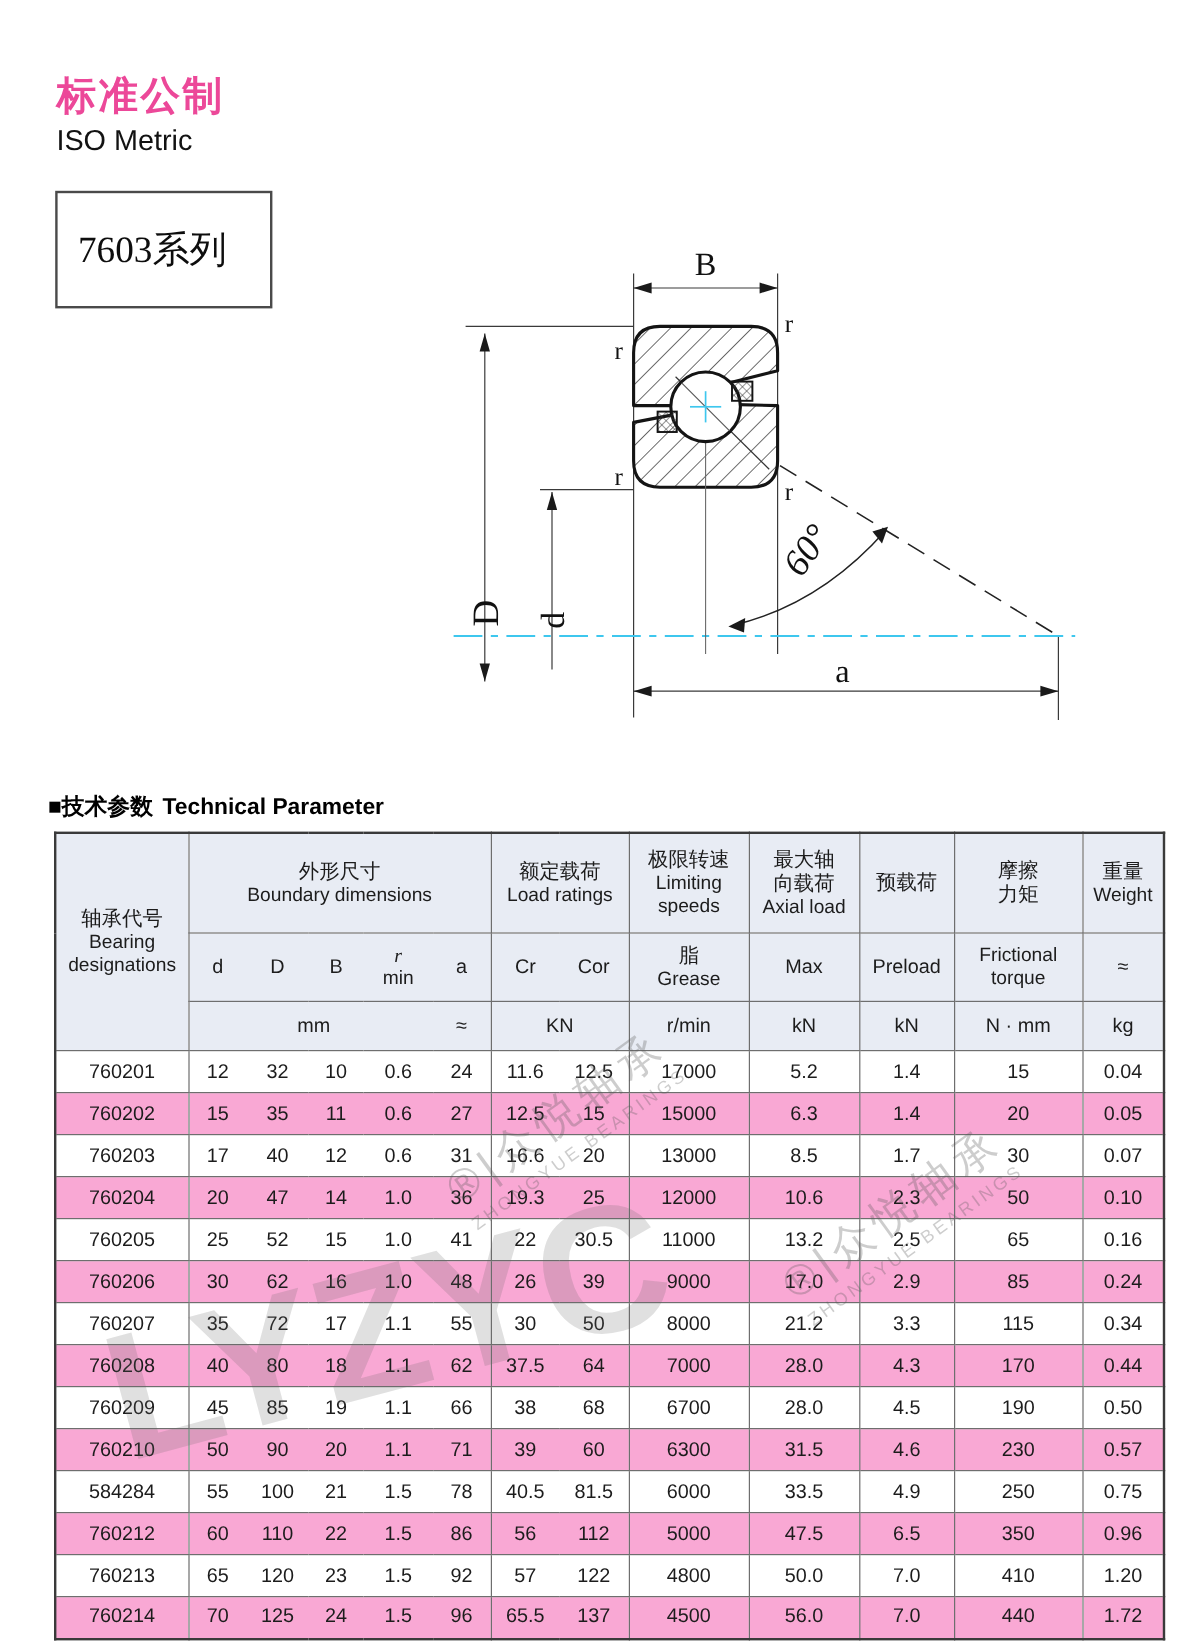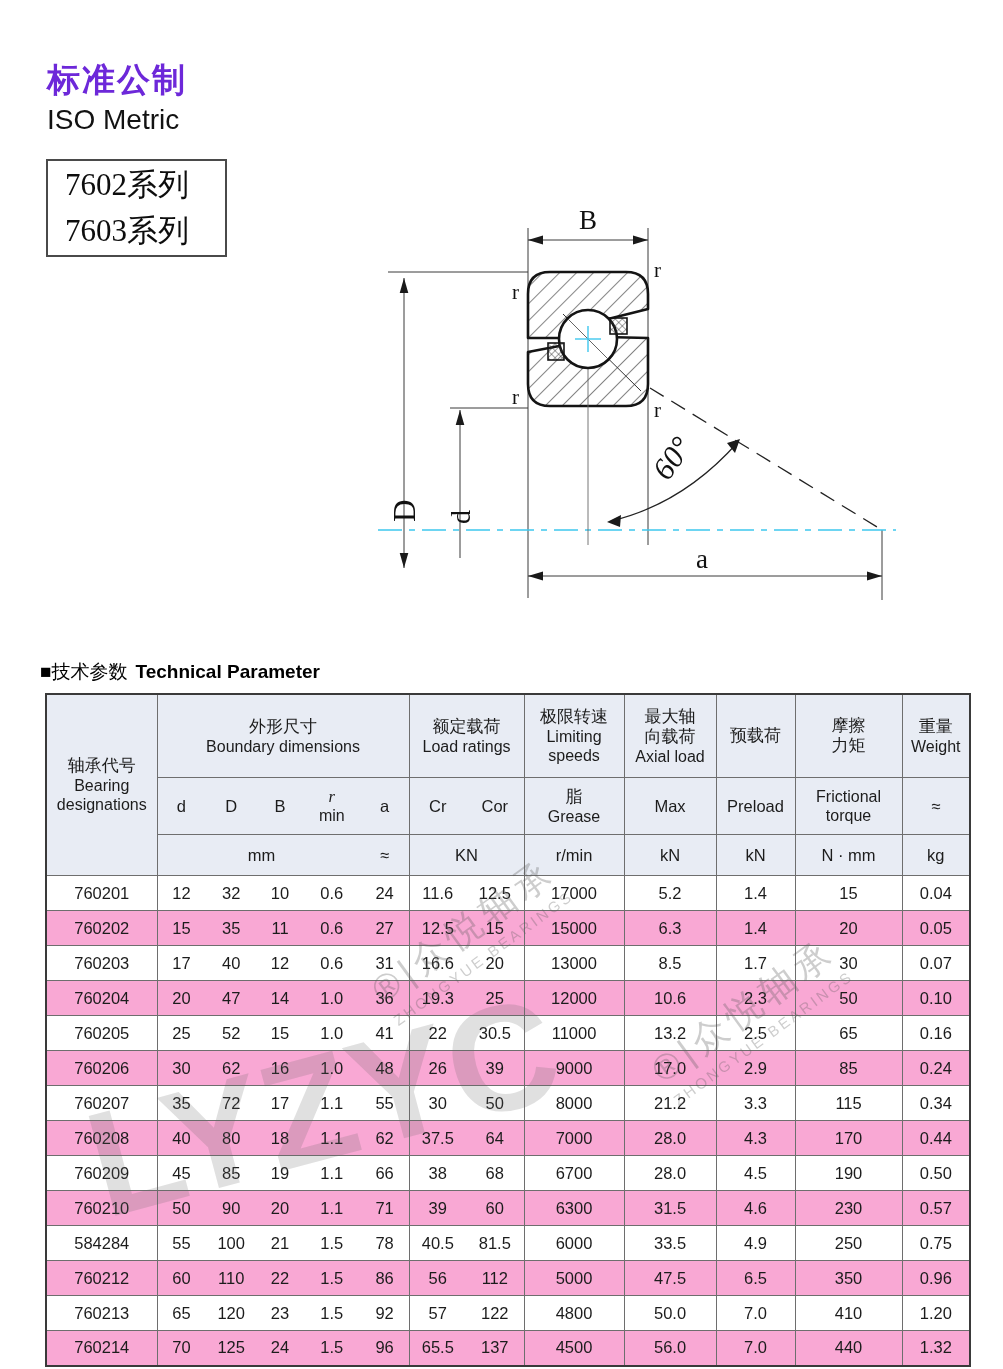--- a/index.html
+++ b/index.html
@@ -2,34 +2,34 @@
 <html><head>
 <meta charset="utf-8">
 <style>
   html,body{margin:0;padding:0;background:#fff;}
   body{
     width:1003px;height:1369px;position:relative;overflow:hidden;
     font-family:"Liberation Sans", sans-serif;color:#1c1c1c;
     -webkit-font-smoothing:antialiased;
   }
   
-  .title-cn{position:absolute;left:47px;top:58px;font-size:33px;font-weight:bold;color:#6d28d9;letter-spacing:2px;}
-  .title-en{position:absolute;left:47px;top:104px;font-size:28px;color:#121212;text-align:center;}
+  .title-cn{position:absolute;left:47px;top:58px;font-size:33px;font-weight:bold;color:#ec4899;letter-spacing:2px;}
+  .title-en{position:absolute;left:47px;top:104px;font-size:24px;color:#121212;text-align:center;}
   .series-box{
     position:absolute;left:46px;top:159px;width:181px;height:98px;
     border:2px solid #4a4a4a;box-sizing:border-box;
     display:flex;flex-direction:column;justify-content:center;gap:4px;padding-left:17px;
     font-family:"Liberation Serif", serif;font-size:31px;color:#0d0d0d;
   }
   
   .diagram{position:absolute;left:358px;top:185px;width:562px;height:430px;}
   .dim-label{font-family:"Liberation Serif", serif;fill:#111;}
   
   .sect{position:absolute;left:40px;top:659px;font-size:19px;color:#000;}
-  .sect .cn{font-weight:normal;}
+  .sect .cn{font-weight:bold;}
   .sect .en{font-weight:bold;margin-left:8px;}
   
   .tbl-wrap{position:absolute;left:45px;top:693px;width:924px;}
   table{border-collapse:collapse;table-layout:fixed;width:924px;background:#fff;}
   table,td,th{border:1px solid #6e6e6e;}
   table{border:2px solid #3a3a3a;}
   td,th{padding:0;text-align:center;vertical-align:middle;font-weight:normal;
         font-size:16.5px;color:#1c1c1c;overflow:hidden;}
   thead td{background:#e8ecf4;}
   tr.hr1 td{height:82px;}
@@ -55,21 +55,20 @@
   .wm1{left:360px;top:905px;}
   .wm2{left:640px;top:985px;}
 </style>
 </head>
 <body>
 
 <div class="title-cn">标准公制</div>
 <div class="title-en">ISO Metric</div>
 
 <div class="series-box">
-  <div>7602系列</div>
   <div>7603系列</div>
 </div>
 
 <svg class="diagram" viewBox="358 185 562 430">
   <defs>
     <pattern id="hatch" width="12" height="12" patternUnits="userSpaceOnUse" patternTransform="rotate(45)">
       <line x1="0" y1="0" x2="0" y2="12" stroke="#444" stroke-width="1.3"></line>
     </pattern>
     <pattern id="xhatch" width="5" height="5" patternUnits="userSpaceOnUse" patternTransform="rotate(45)">
       <path d="M0 0H5M0 0V5" stroke="#333" stroke-width="0.9" fill="none"></path>
@@ -551,21 +550,21 @@
           <td colspan="2">
             <div class="flex">
               <span class="w-cr">65.5</span>
               <span class="w-cor">137</span>
             </div>
           </td>
           <td>4500</td>
           <td>56.0</td>
           <td>7.0</td>
           <td>440</td>
-          <td>1.32</td>
+          <td>1.72</td>
         </tr>
       </tbody>
 </table>
 </div>
 
 <div class="wm wm-big">LYZYC</div>
 <div class="wm wm-logo wm1">
   <div class="zh">®|众悦轴承</div>
   <div class="en">ZHONGYUE BEARINGS</div>
 </div>

